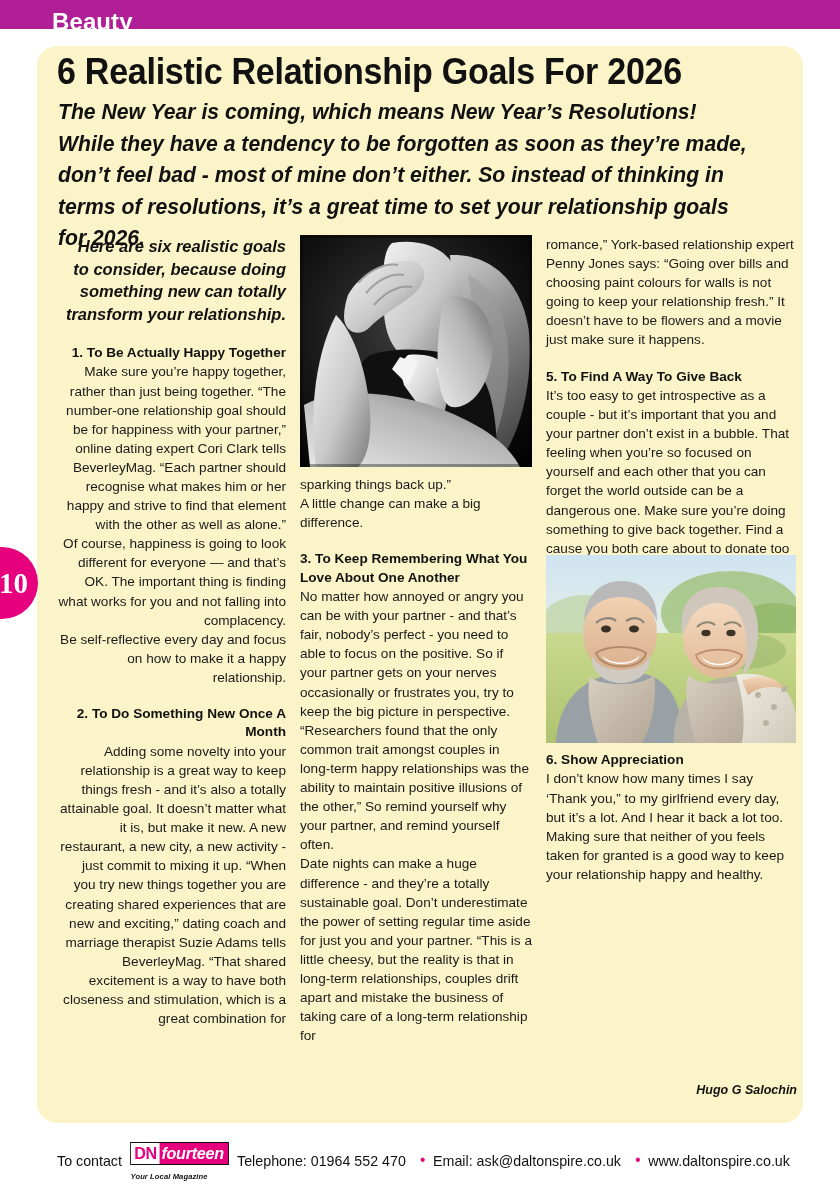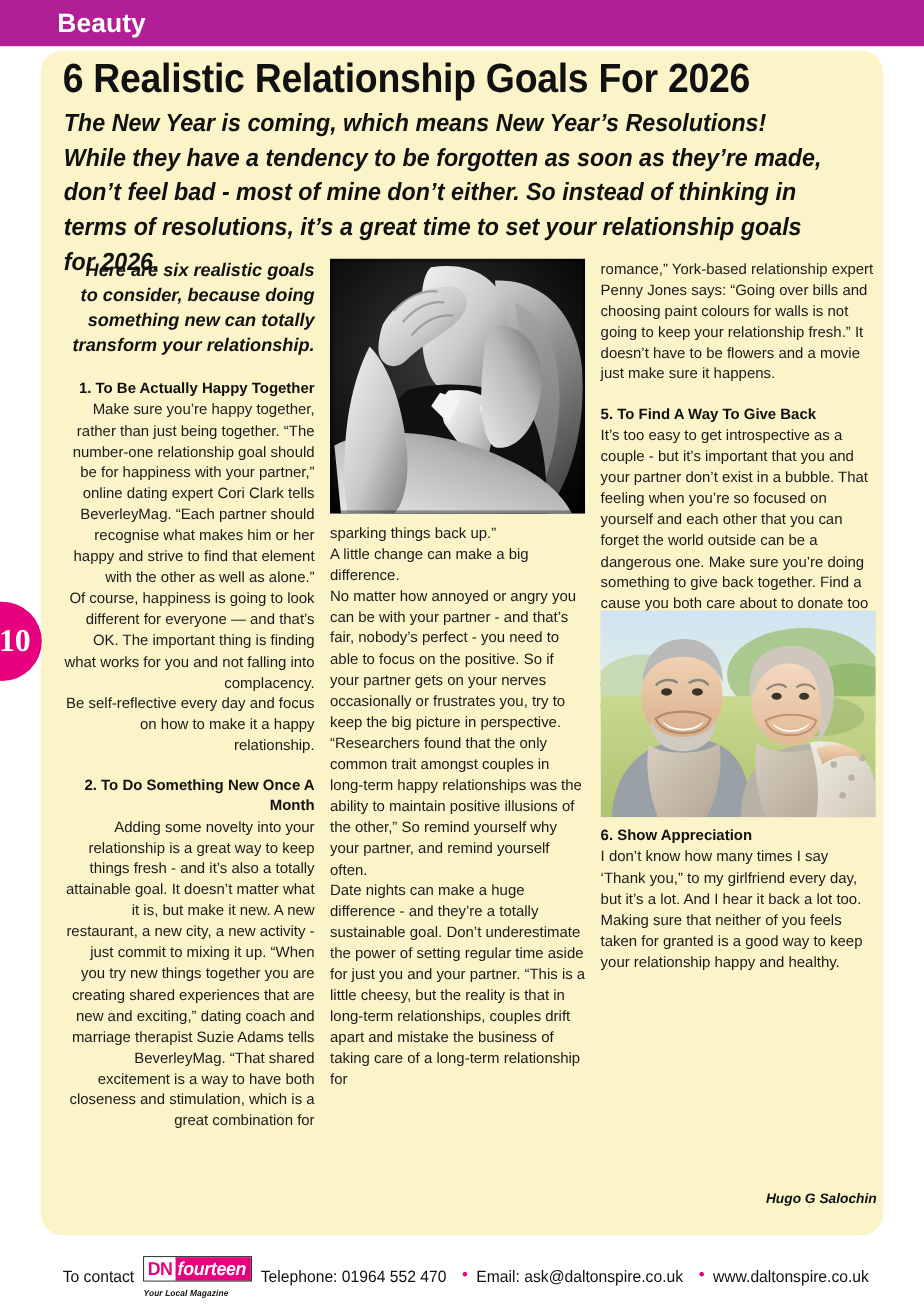--- a/index.html
+++ b/index.html
@@ -8,21 +8,21 @@
     width:840px;height:1191px;
     background:#ffffff;
     font-family:"Liberation Sans", sans-serif;
     overflow:hidden;
     position:relative;
   }
   .page{position:relative;width:840px;height:1191px;background:#ffffff;}
 
   
   .section-bar{
-    position:absolute;left:0;top:0;width:840px;height:42px;
+    position:absolute;left:0;top:0;width:840px;height:29px;
     background:#b01f95;
   }
   .section-bar-label{
     position:absolute;left:52px;top:8px;
     color:#ffffff;font-size:24px;font-weight:bold;
     letter-spacing:.1px;
     font-family:"Liberation Sans", sans-serif;
   }
 
   
@@ -214,20 +214,21 @@
         <path d="M58 48 C70 34 86 28 98 30 M66 58 C78 44 92 38 104 40 M74 70 C86 56 100 50 112 52" stroke="#8a8a8a" stroke-width="2" fill="none" opacity=".7"></path>
 
         <path d="M36 80 C52 96 66 130 70 176 C72 206 66 224 58 232 L16 232 C10 190 12 126 36 80 Z" fill="url(#skin)"></path>
 
         <rect x="0" y="0" width="232" height="232" fill="none" stroke="#000" stroke-width="6" opacity=".35"></rect>
       </svg>
     </div>
 
     <div class="col col-2" style="top:429px;">
       <p class="body-txt">sparking things back up.”<br>A little change can make a big difference.</p>
+      <p class="sub">3. To Keep Remembering What You Love About One Another</p>
       <p class="body-txt">No matter how annoyed or angry you can be with your partner - and that’s fair, nobody’s perfect - you need to able to focus on the positive. So if your partner gets on your nerves occasionally or frustrates you, try to keep the big picture in perspective.<br>“Researchers found that the only common trait amongst couples in long-term happy relationships was the ability to maintain positive illusions of the other,”  So remind yourself why your partner, and remind yourself often.</p>
       <p class="body-txt">Date nights can make a huge difference - and they’re a totally sustainable goal. Don’t underestimate the power of setting regular time aside for just you and your partner. “This is a little cheesy, but the reality is that in long-term relationships, couples drift apart and mistake the business of taking care of a long-term relationship for</p>
     </div>
 
     <div class="col col-3">
       <p class="body-txt">romance,”  York-based relationship expert Penny Jones says: “Going over bills and choosing paint colours for walls is not going to keep your relationship fresh.” It doesn’t have to be flowers and a movie just make sure it happens.</p>
       <p class="sub">5. To Find A Way To Give Back</p>
       <p class="body-txt">It’s too easy to get introspective as a couple - but it’s important that you and your partner don’t exist in a bubble. That feeling when you’re so focused on yourself and each other that you can forget the world outside can be a dangerous one. Make sure you’re doing something to give back together. Find a cause you both care about to donate too or volunteer opportunities to take part in and make it a goal to help others. It’s good for you, good for others, and working together for a larger cause has a way of bringing people together.</p>
     </div>
 

